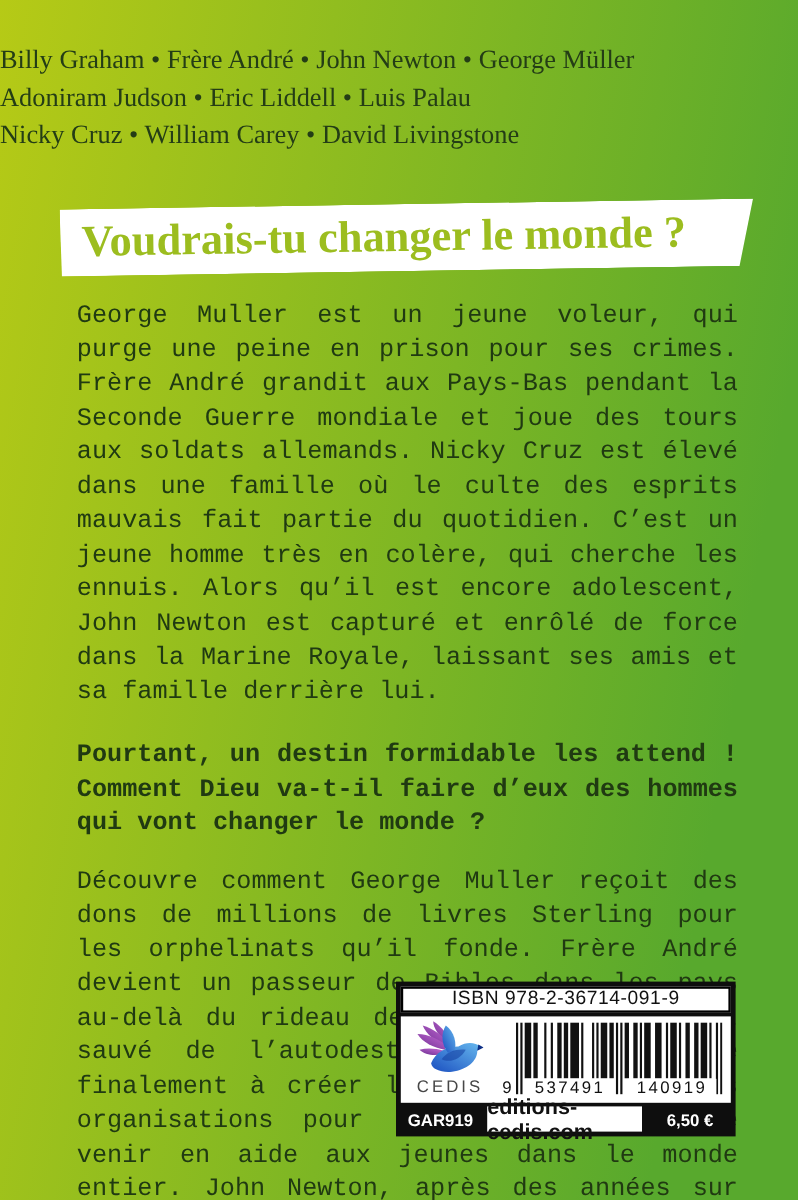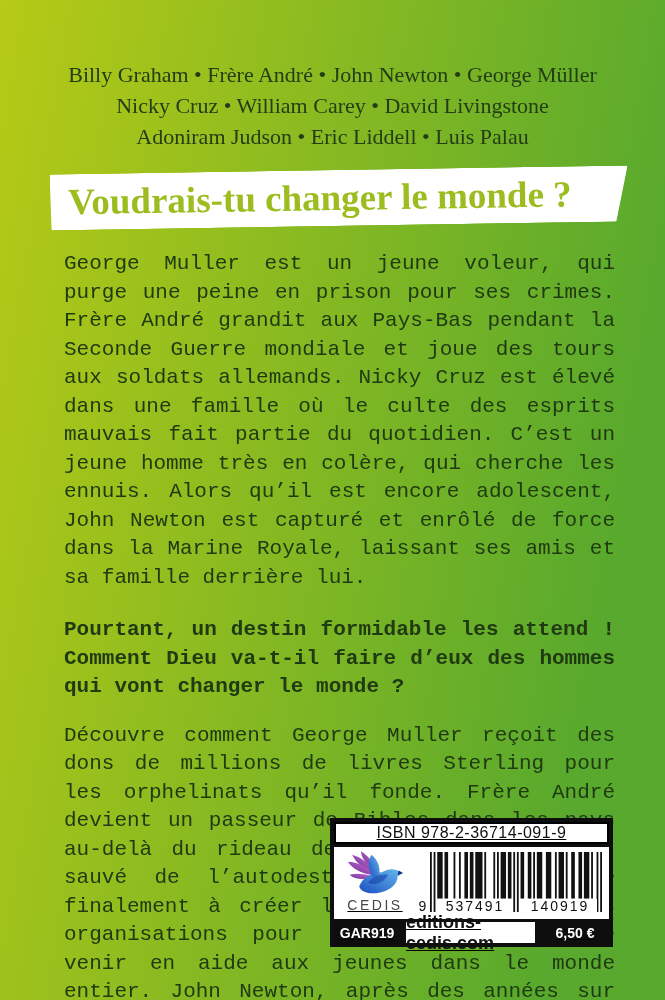--- a/index.html
+++ b/index.html
@@ -6,22 +6,22 @@
   .page{
     position:relative;
     width:665px;height:1000px;
     overflow:hidden;
     background:linear-gradient(100deg, var(--bg-left,#b6ca16) 0%, var(--bg-right,#58a92d) 85%);
     font-family:"Liberation Sans", sans-serif;
   }
 
   
   .names{
-    position:absolute; top:59px; left:0; right:0;
-    text-align:center;
+    position:absolute; top:34px; left:0; right:0;
+    text-align:left;
     font-family:"Liberation Serif", serif;
     font-size:22px; line-height:31px;
     color:#243d16;
   }
 
   
   .banner{
     position:absolute; left:50px; top:170px; width:578px; height:56px;
     background:#ffffff;
     transform:rotate(-0.9deg);
@@ -43,21 +43,21 @@
     text-align:justify;
     font-family:Liberation Mono, monospace;
   }
   .body-copy p{margin:0 0 24px 0;}
   .body-copy p.strong{font-weight:bold; margin-bottom:20px;}
 
   
   .isbn-block{
     position:absolute; left:330px; top:818px; width:283px; height:129px;
     background:#0e0e0e; box-sizing:border-box; padding:4px;
-    display:flex; flex-direction:column;text-decoration:underline;
+    display:flex; flex-direction:column;
   }
   .isbn-strip{
     background:#fff; border:2px solid #000; height:22px;
     display:flex; align-items:center; justify-content:center;
     font-size:16px; color:#111; letter-spacing:0.5px;
   }
   .code-area{
     background:#fff; margin-top:3px; height:72px;
     display:flex; align-items:flex-start;
   }
@@ -94,22 +94,22 @@
   }
   .cell-price{width:68px;}
 </style>
 </head>
 <body>
 
 <div class="page">
 
   <div class="names">
     <div>Billy Graham • Frère André • John Newton • George Müller</div>
+    <div>Adoniram Judson • Eric Liddell • Luis Palau</div>
     <div>Nicky Cruz • William Carey • David Livingstone</div>
-    <div>Adoniram Judson • Eric Liddell • Luis Palau</div>
   </div>
 
   <div class="banner">
     <h1>Voudrais-tu changer le monde ?</h1>
   </div>
 
   <div class="body-copy">
     <p>George Muller est un jeune voleur, qui purge une peine en prison pour ses crimes. Frère André grandit aux Pays-Bas pendant la Seconde Guerre mondiale et joue des tours aux soldats allemands. Nicky Cruz est élevé dans une famille où le culte des esprits mauvais fait partie du quotidien. C’est un jeune homme très en colère, qui cherche les ennuis. Alors qu’il est encore adolescent, John Newton est capturé et enrôlé de force dans la Marine Royale, laissant ses amis et sa famille derrière lui.</p>
     <p class="strong">Pourtant, un destin formidable les attend ! Comment Dieu va-t-il faire d’eux des hommes qui vont changer le monde ?</p>
     <p>Découvre comment George Muller reçoit des dons de millions de livres Sterling pour les orphelinats qu’il fonde. Frère André devient un passeur de Bibles dans les pays au-delà du rideau de fer. Nicky Cruz est sauvé de l’autodestruction et contribue finalement à créer l’une des plus grandes organisations pour la jeunesse, afin de venir en aide aux jeunes dans le monde entier. John Newton, après des années sur les bateaux négriers, devient un élément clé de l’abolition de la traite des esclaves.</p>

